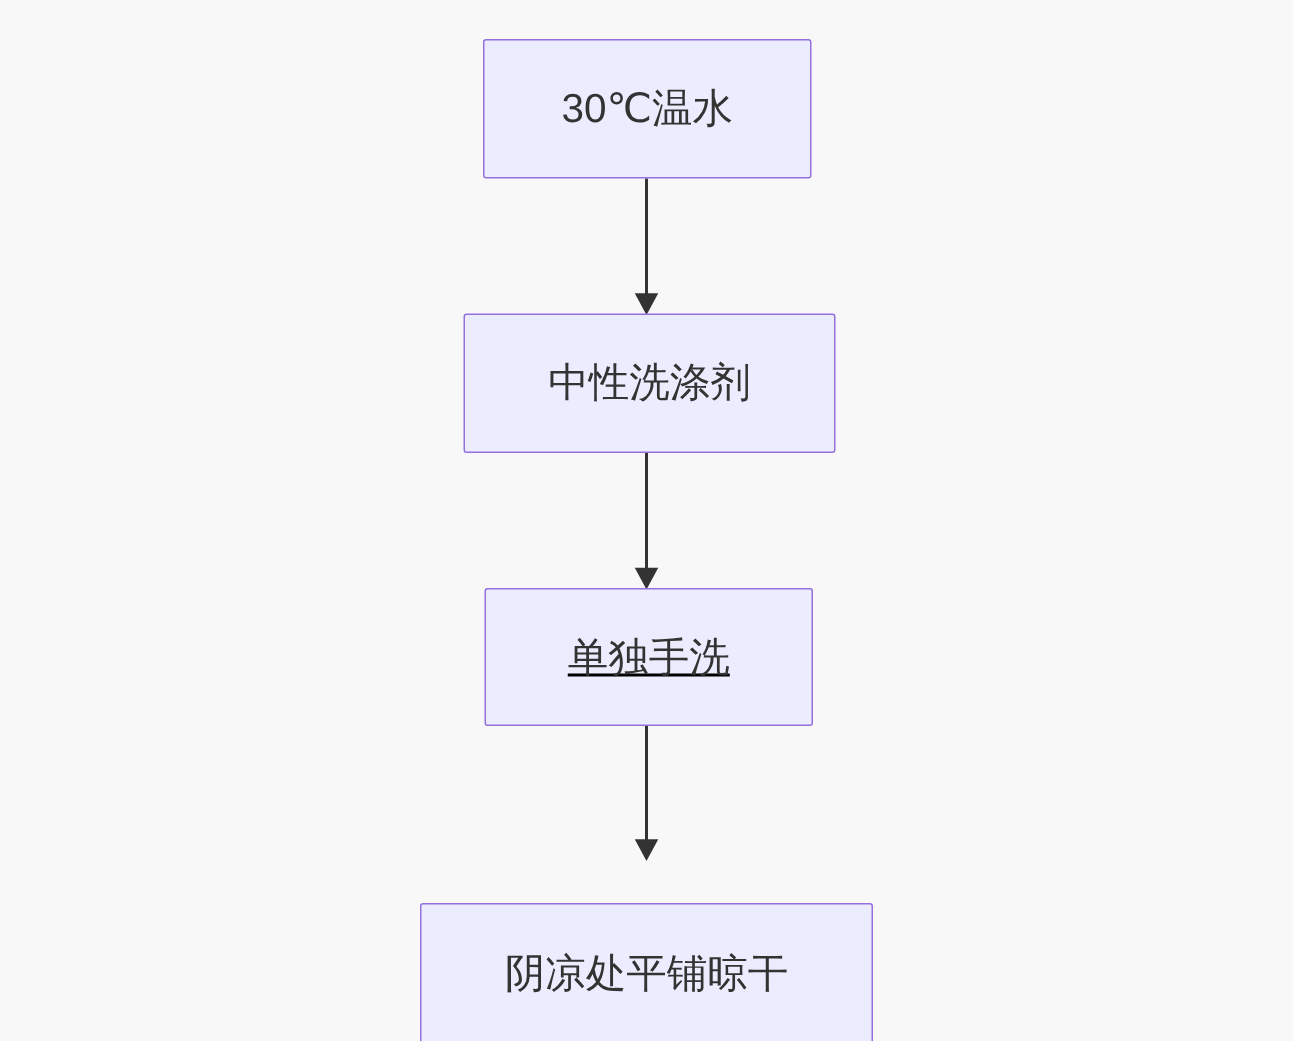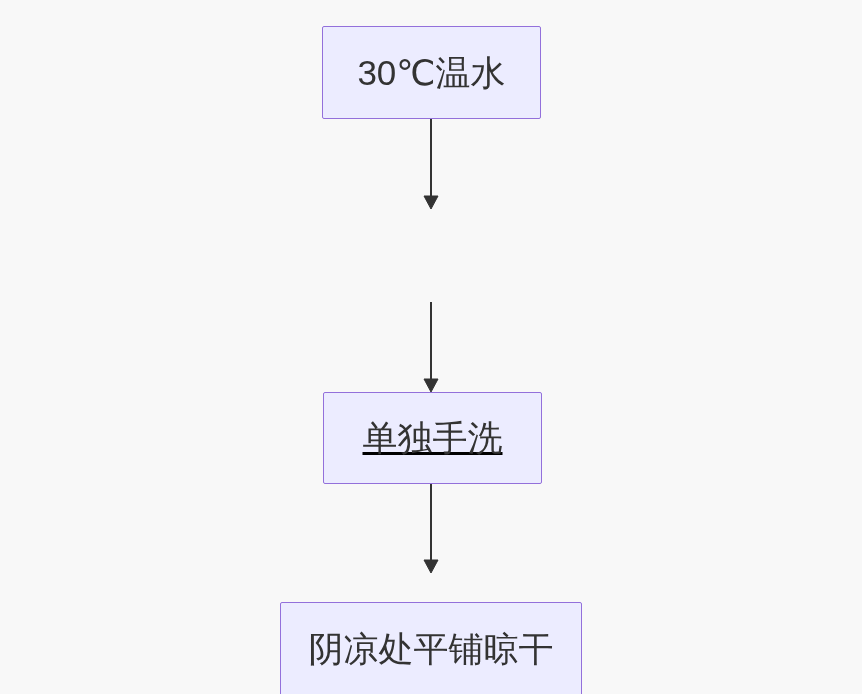--- a/index.html
+++ b/index.html
@@ -43,21 +43,21 @@
     box-sizing: border-box;
     background: var(--node-fill);
     border: 1.5px solid var(--node-border);
     border-radius: 2px;
     display: flex;
     align-items: center;
     justify-content: center;
   }
   .node-label {
     color: var(--text);
-    font-size: 35px;
+    font-size: 27px;
     line-height: 1.2;
     white-space: nowrap;
     text-align: center;
   }
 </style>
 </head>
 <body>
 
 <div class="canvas">
 
@@ -73,20 +73,23 @@
     <g>
       <line x1="431" y1="484" x2="431" y2="562"></line>
       <polygon points="424,560 438,560 431,573"></polygon>
     </g>
   </svg>
 
   <div class="node" style="left:322px; top:26px; width:219px; height:93px;">
     <span class="node-label">30℃温水</span>
   </div>
 
+  <div class="node" style="left:309px; top:209px; width:248px; height:93px;">
+    <span class="node-label">中性洗涤剂</span>
+  </div>
 
   <div class="node" style="left:323px; top:392px; width:219px; height:92px;text-decoration:underline;">
     <span class="node-label">单独手洗</span>
   </div>
 
   <div class="node" style="left:280px; top:602px; width:302px; height:94px;">
     <span class="node-label">阴凉处平铺晾干</span>
   </div>
 
 </div>

